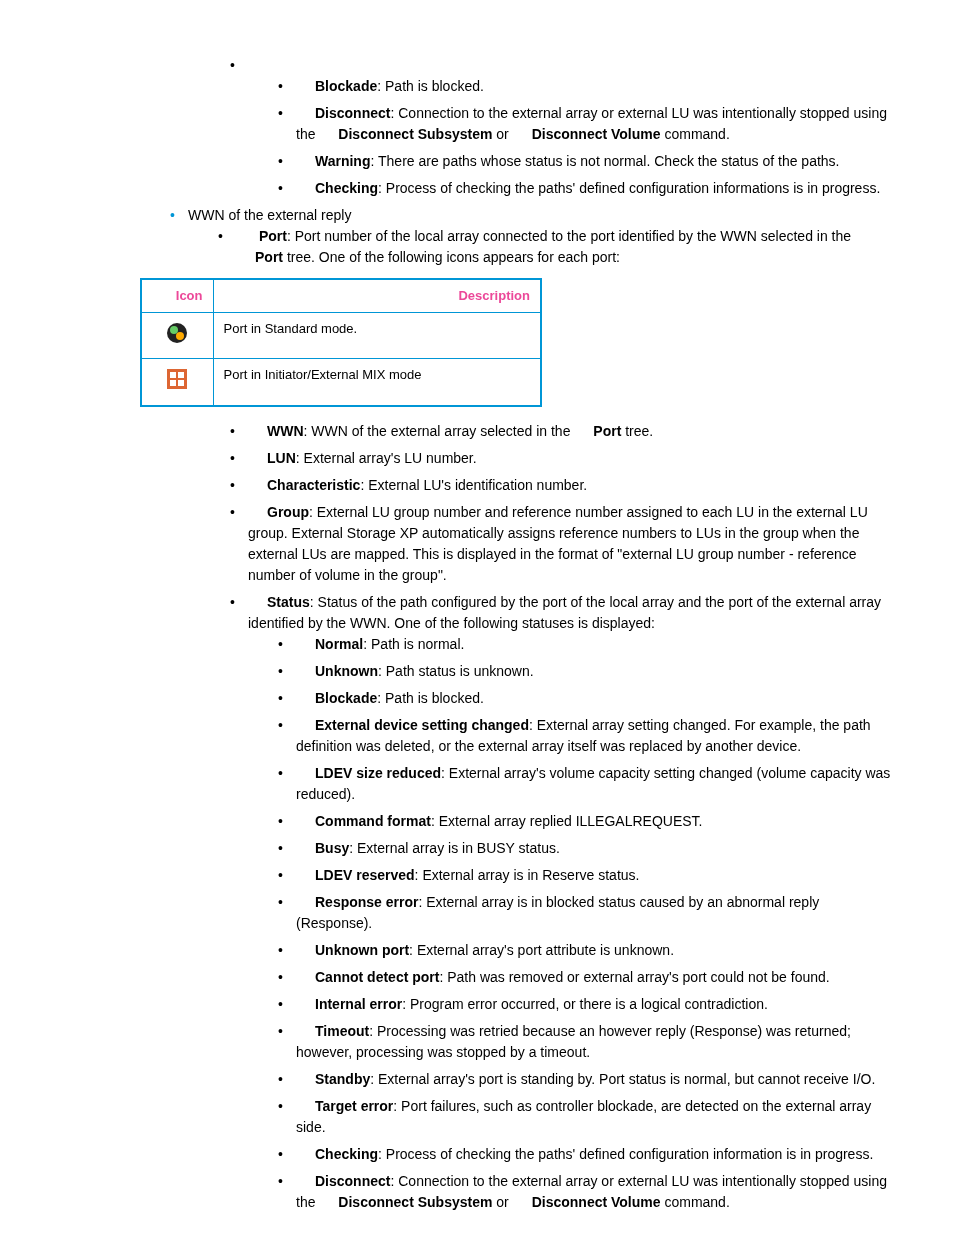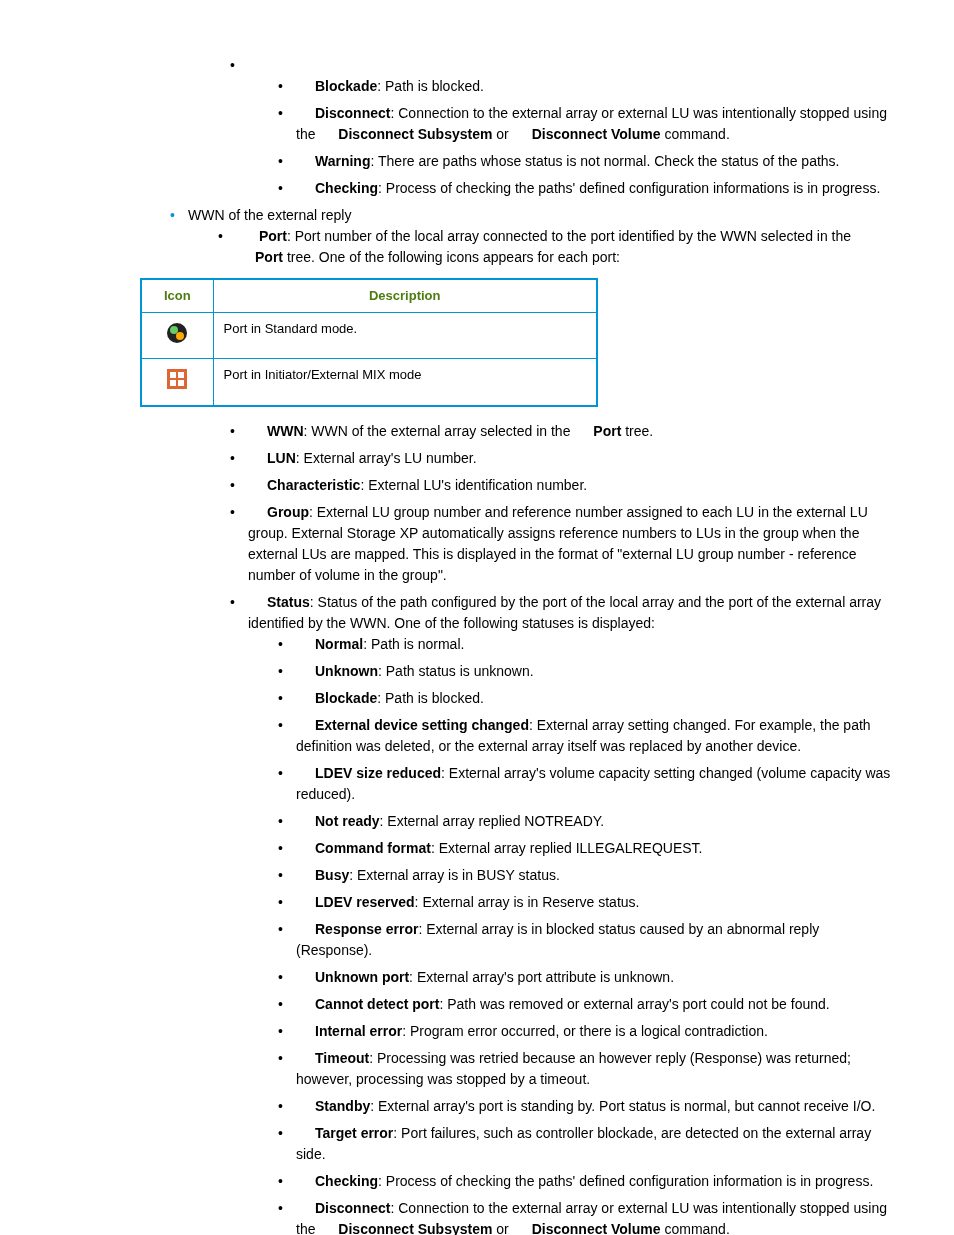--- a/index.html
+++ b/index.html
@@ -38,26 +38,26 @@
     }
     th, td {
       border: 1px solid #0096D6;
       padding: 6px 10px;
       text-align: left;
       vertical-align: top;
       font-size: 13px;
     }
     th {
       font-weight: bold;
-      color: #4d7c0f;
-      text-align: center;
+      color: #ec4899;
+      text-align: right;
       margin-top: 36px;
     }
     th:first-child, td:first-child { width: 72px; }
-    th:last-child, td:last-child { width: 384px; }
+    th:last-child, td:last-child { width: 328px; }
     .icon-cell { text-align: center; padding: 10px; }
     .icon-std {
       display: inline-block;
       width: 20px; height: 20px;
       border-radius: 50%;
       background: #222;
       position: relative;
     }
     .icon-std::after {
       content: ""; position: absolute;
@@ -127,21 +127,20 @@
       <li><b>WWN</b><span>: WWN of the external array selected in the </span><b>Port</b><span> tree.</span></li>
       <li><b>LUN</b><span>: External array's LU number.</span></li>
       <li><b>Characteristic</b><span>: External LU's identification number.</span></li>
       <li><b>Group</b><span>: External LU group number and reference number assigned to each LU in the external LU group. External Storage XP automatically assigns reference numbers to LUs in the group when the external LUs are mapped. This is displayed in the format of "external LU group number - reference number of volume in the group".</span></li>
       <li><b>Status</b><span>: Status of the path configured by the port of the local array and the port of the external array identified by the WWN. One of the following statuses is displayed:</span><ul class="level3">
           <li><b>Normal</b><span>: Path is normal.</span></li>
           <li><b>Unknown</b><span>: Path status is unknown.</span></li>
           <li><b>Blockade</b><span>: Path is blocked.</span></li>
           <li><b>External device setting changed</b><span>: External array setting changed. For example, the path definition was deleted, or the external array itself was replaced by another device.</span></li>
           <li><b>LDEV size reduced</b><span>: External array's volume capacity setting changed (volume capacity was reduced).</span></li>
-          <li><b>Not ready</b><span>: External array replied NOTREADY.</span></li>
           <li><b>Command format</b><span>: External array replied ILLEGALREQUEST.</span></li>
           <li><b>Busy</b><span>: External array is in BUSY status.</span></li>
           <li><b>LDEV reserved</b><span>: External array is in Reserve status.</span></li>
           <li><b>Response error</b><span>: External array is in blocked status caused by an abnormal reply (Response).</span></li>
           <li><b>Unknown port</b><span>: External array's port attribute is unknown.</span></li>
           <li><b>Cannot detect port</b><span>: Path was removed or external array's port could not be found.</span></li>
           <li><b>Internal error</b><span>: Program error occurred, or there is a logical contradiction.</span></li>
           <li><b>Timeout</b><span>: Processing was retried because an however reply (Response) was returned; however, processing was stopped by a timeout.</span></li>
           <li><b>Standby</b><span>: External array's port is standing by. Port status is normal, but cannot receive I/O.</span></li>
           <li><b>Target error</b><span>: Port failures, such as controller blockade, are detected on the external array side.</span></li>

